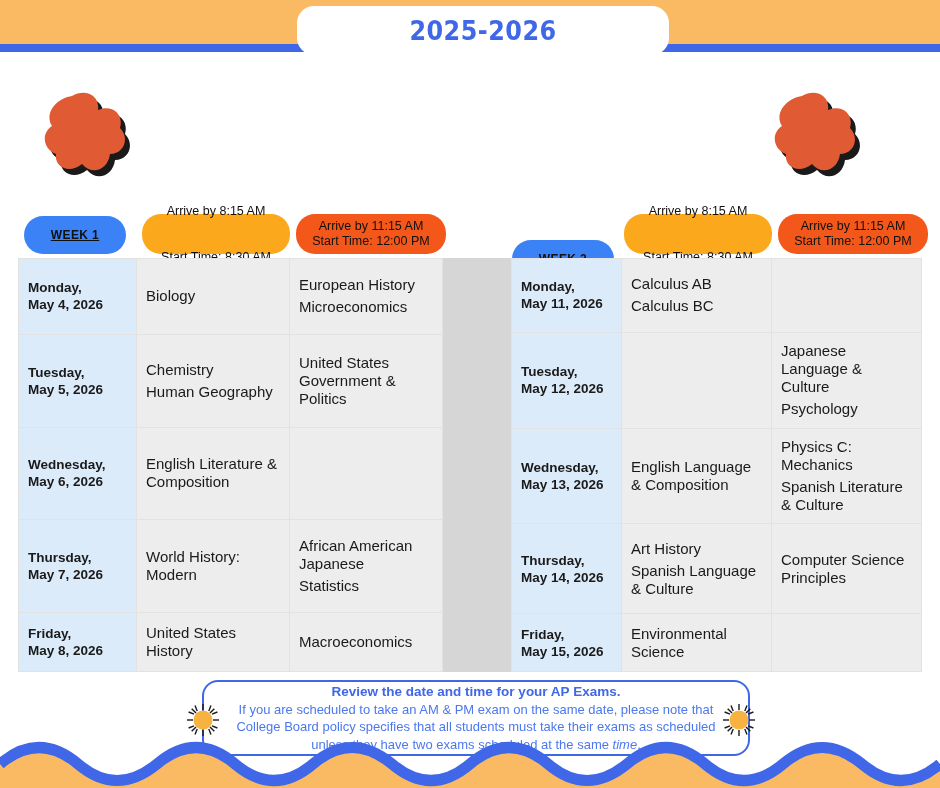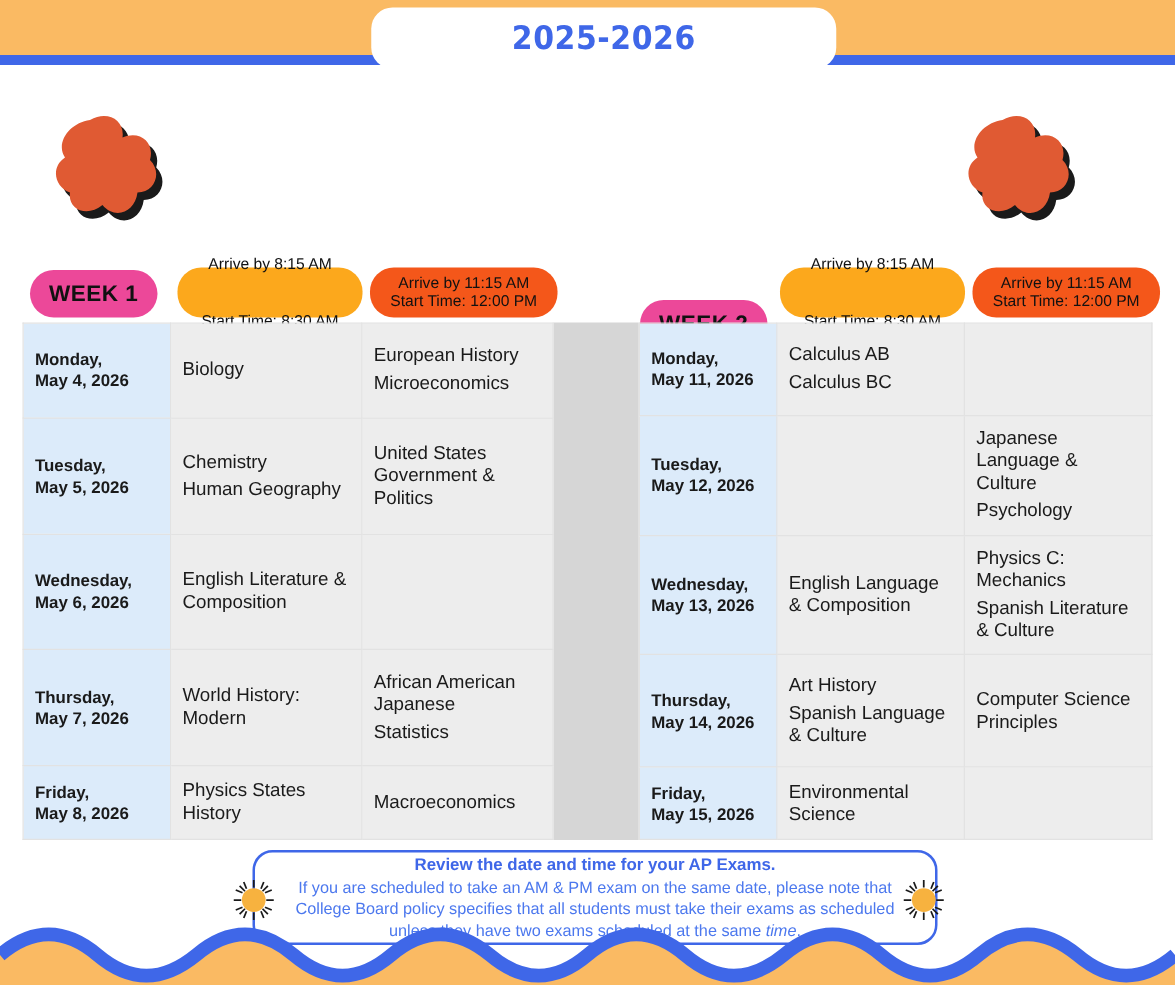--- a/index.html
+++ b/index.html
@@ -109,24 +109,25 @@
     position: absolute;
     border-radius: 19px;
     display: flex;
     flex-direction: column;
     align-items: center;
     justify-content: center;
     color: #111111;
     text-align: center;
   }
   .pill.week {
-    font-size: 18px;
-    font-weight: bold;
-    background: #ec4899;
+    font-size: 12px;
+    font-weight: bold;
+    background: #3b82f6;
     letter-spacing: 0.4px;
+    text-decoration: underline;
   }
   .pill.am {
     background: #FCA81C;
     gap: 31px;
   }
   .pill.pm {
     background: #F4571A;
   }
   .pill.time .line {
     font-size: 12.5px;
@@ -337,21 +338,21 @@
               <span class="exam-item">African American Japanese</span>
               <span class="exam-item">Statistics</span>
             </td>
           </tr>
           <tr class="r4">
             <td class="date">
               <div>Friday,</div>
               <div>May 8, 2026</div>
             </td>
             <td class="exam">
-              <span class="exam-item">Physics States History</span>
+              <span class="exam-item">United States History</span>
             </td>
             <td class="exam">
               <span class="exam-item">Macroeconomics</span>
             </td>
           </tr>
         </tbody>
     </table>
 
     <table class="week-table w2">
       <tbody id="w2-body">

